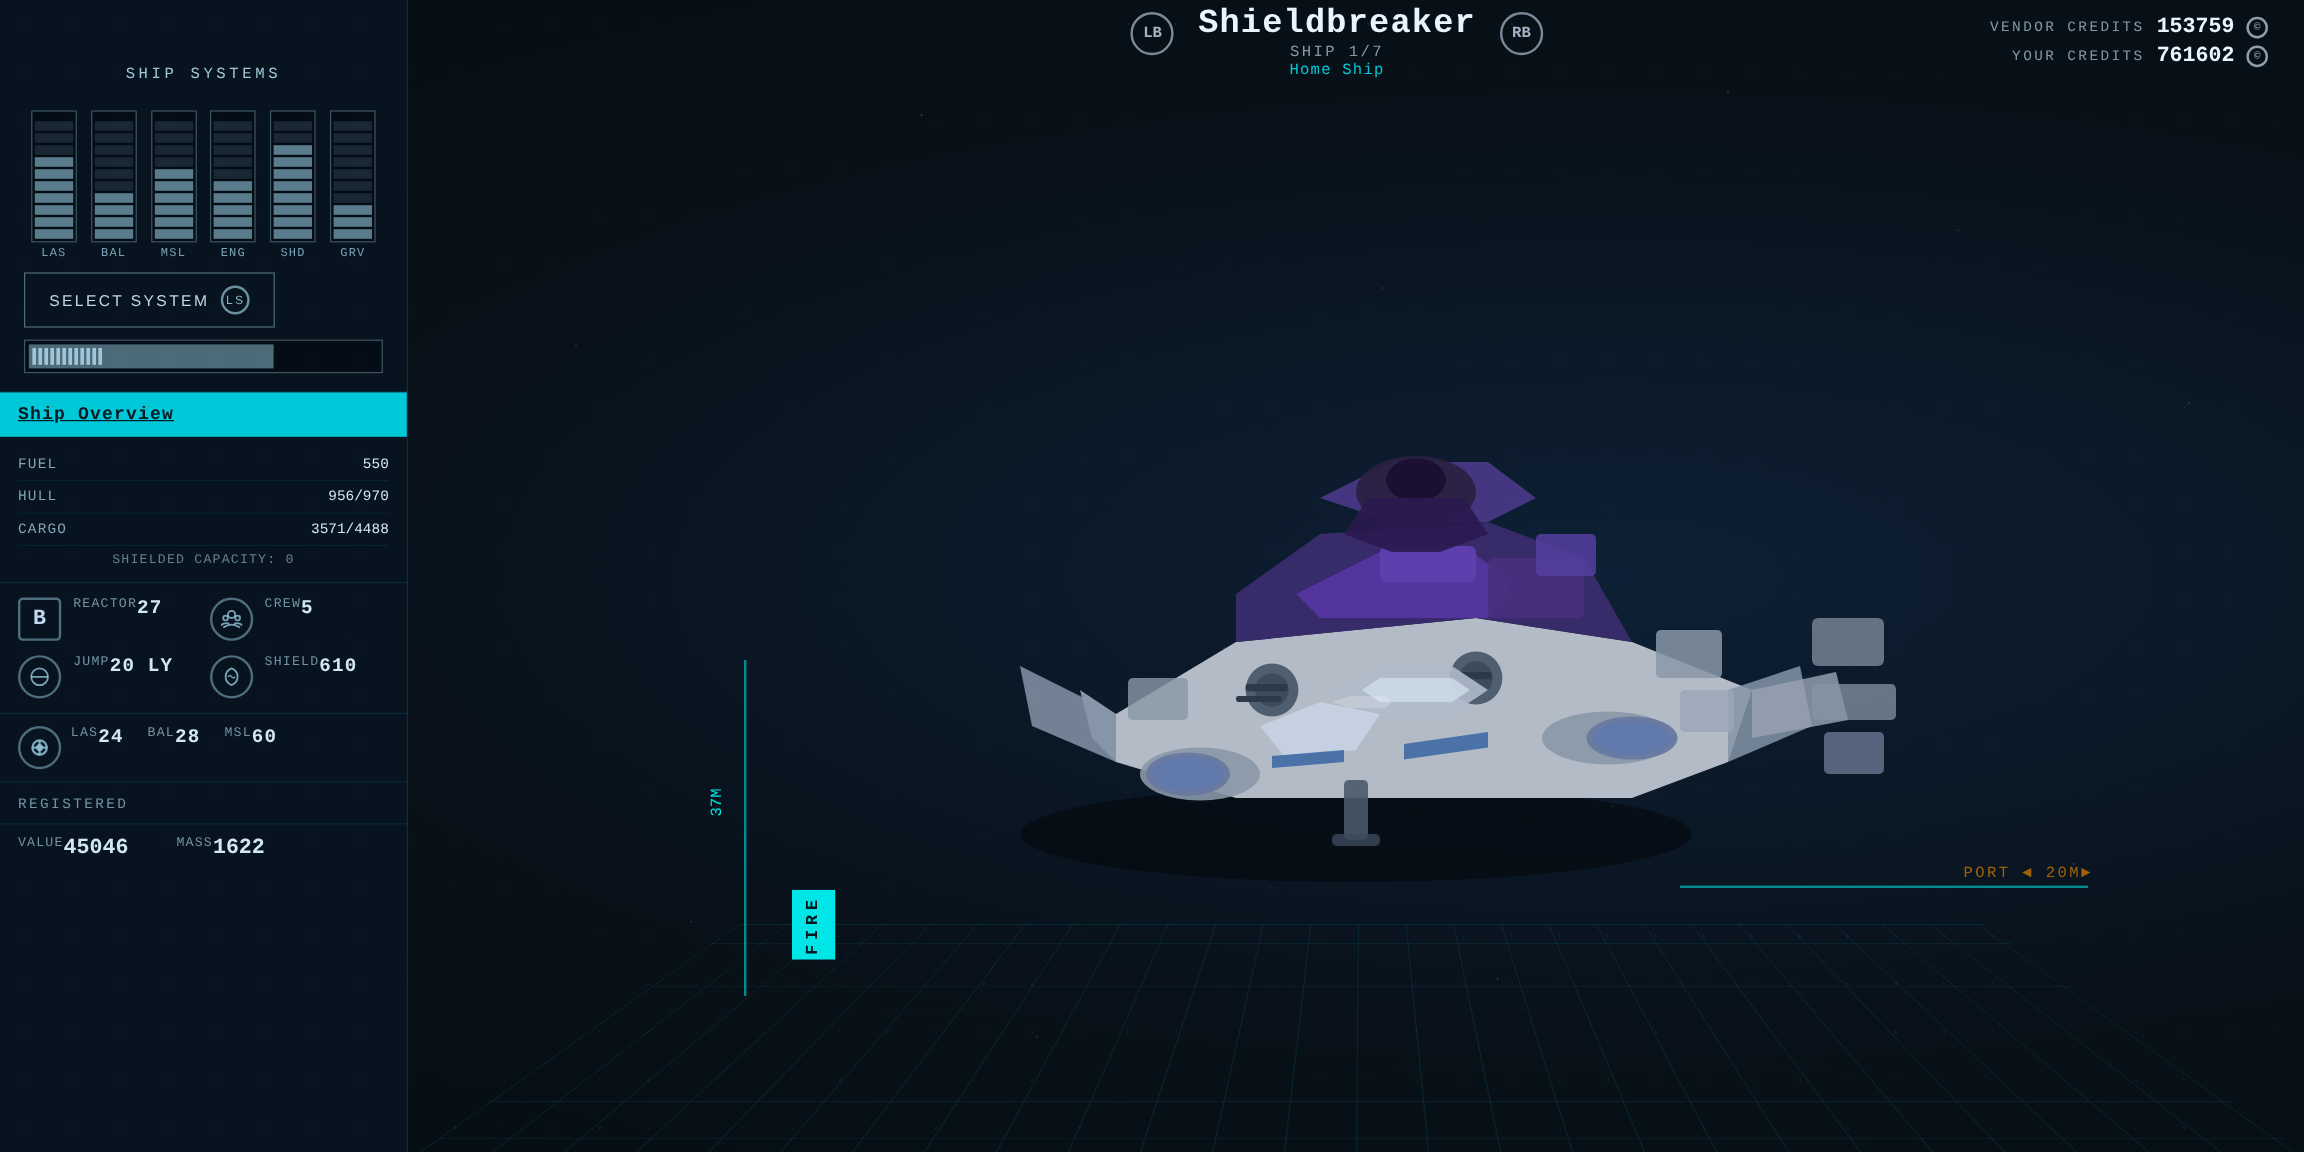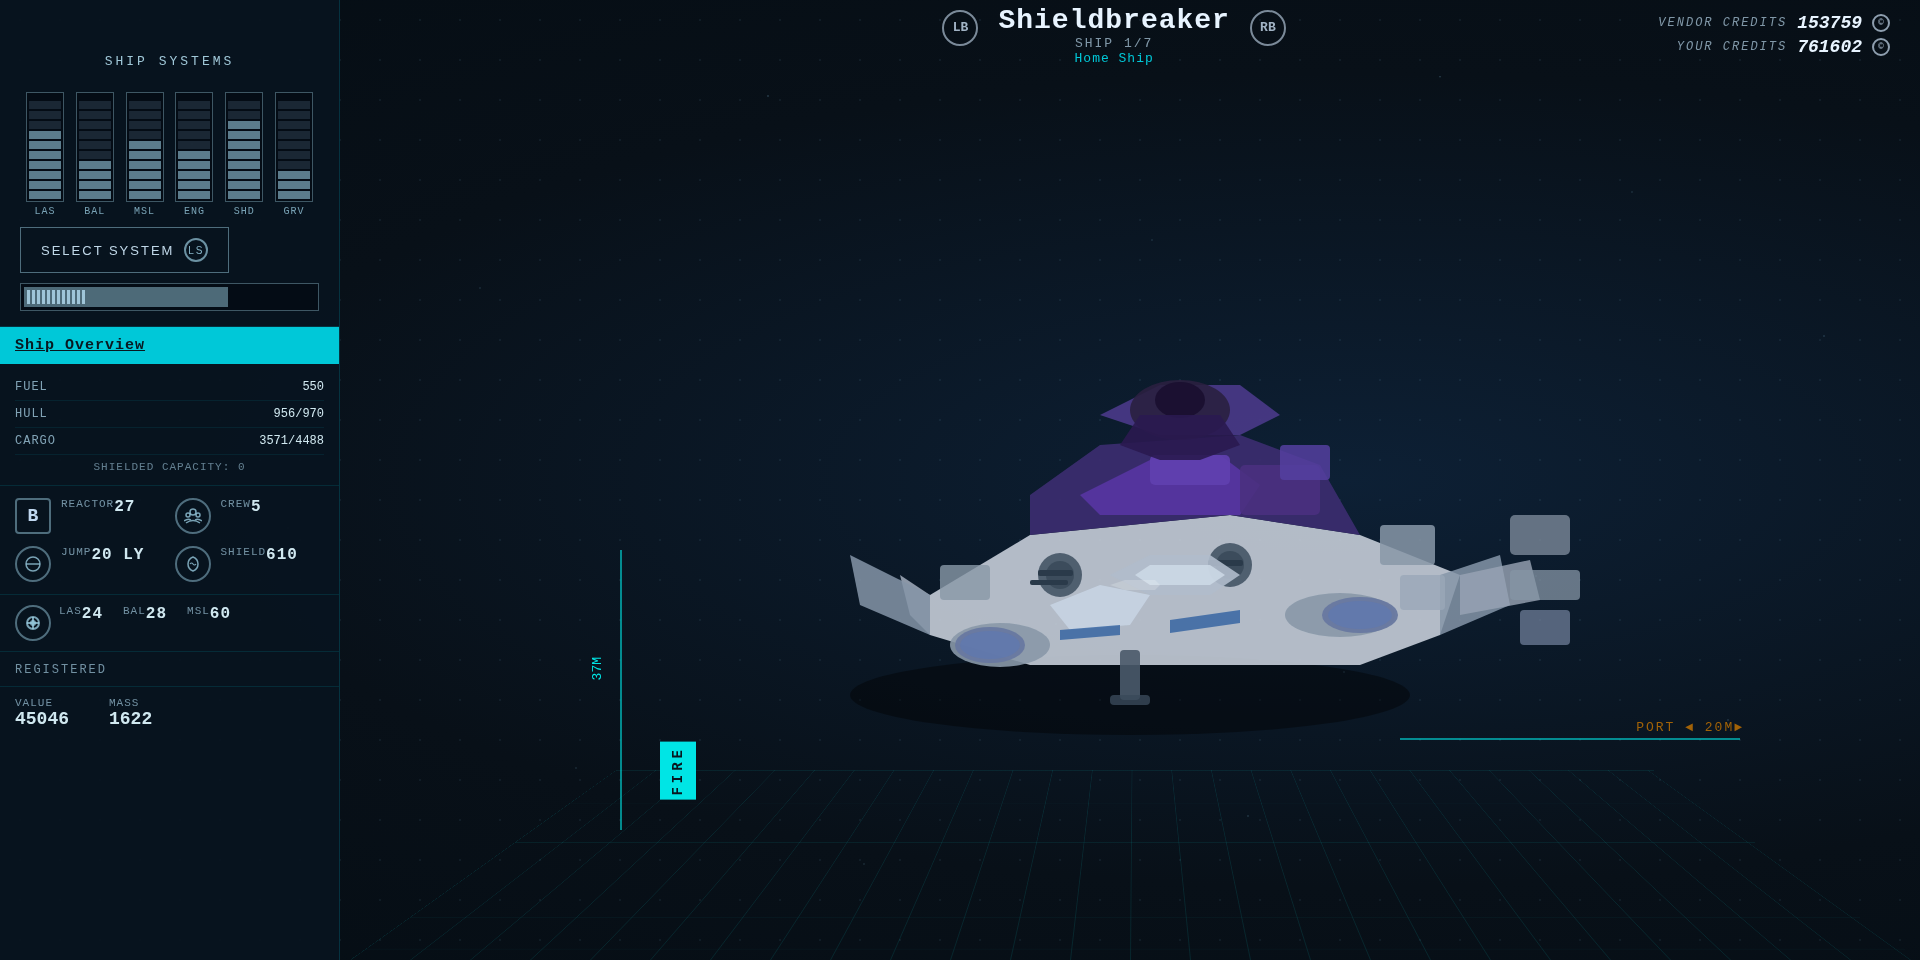--- a/index.html
+++ b/index.html
@@ -364,21 +364,21 @@
     }
 
     
     .value-mass-section {
       padding: 10px 15px;
       display: flex;
       gap: 40px;
     }
     .vm-item {
       display: flex;
-      flex-direction: column;
+      flex-direction: row;
     }
     .vm-label {
       color: rgba(160, 200, 220, 0.7);
       font-size: 11px;
       letter-spacing: 1px;
     }
     .vm-value {
       color: #d0e8f0;
       font-size: 18px;
       font-weight: bold;
@@ -437,21 +437,20 @@
       color: #00c8d8;
       font-size: 13px;
       letter-spacing: 1px;
     }
 
     .credits-area {
       display: flex;
       flex-direction: column;
       align-items: flex-end;
       gap: 4px;
-      font-style: italic;
     }
     .credit-row {
       display: flex;
       align-items: center;
       gap: 10px;
     }
     .credit-label {
       color: rgba(180, 210, 230, 0.7);
       font-size: 12px;
       letter-spacing: 2px;

